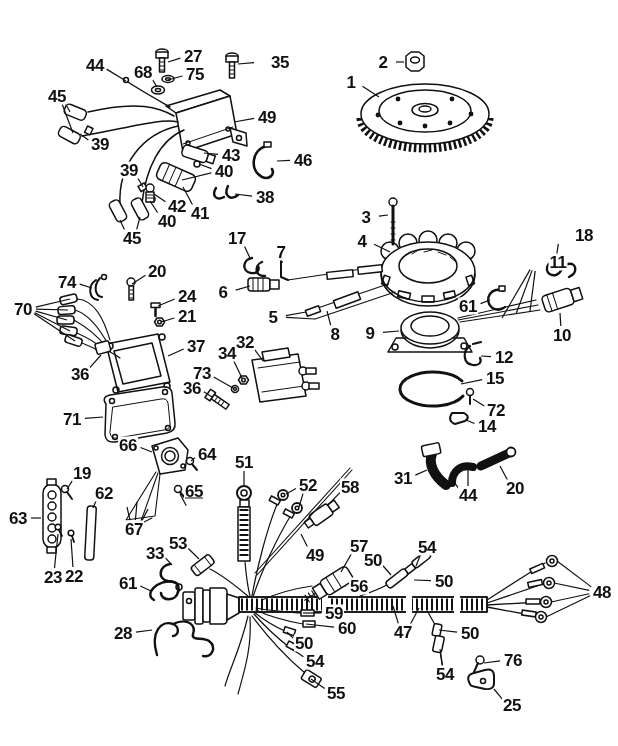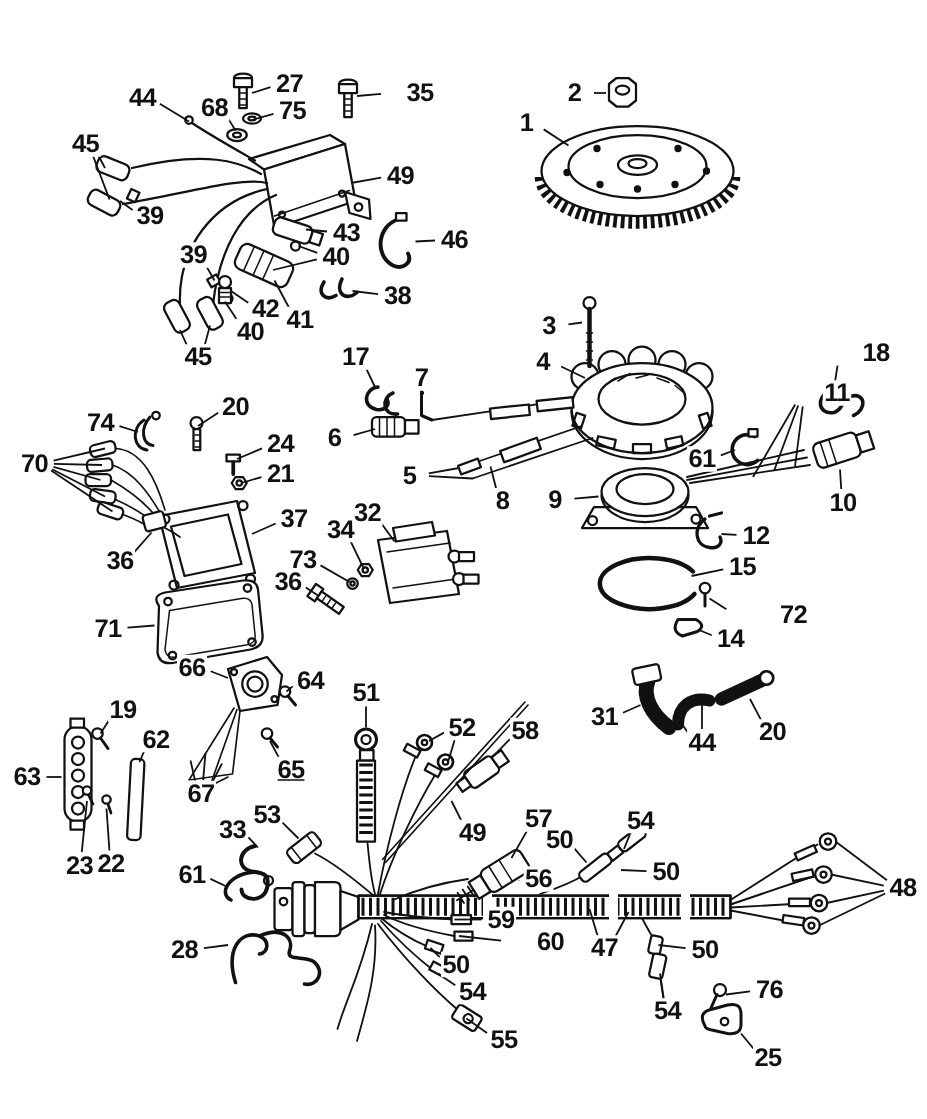--- a/index.html
+++ b/index.html
@@ -599,60 +599,60 @@
       <div class="callout" style="left: 281px; top: 252px;">7</div>
       <div class="callout" style="left: 223px; top: 292px;">6</div>
       <div class="callout" style="left: 273px; top: 317px;">5</div>
       <div class="callout" style="left: 335px; top: 334px;">8</div>
       <div class="callout" style="left: 370px; top: 333px;">9</div>
       <div class="callout" style="left: 558px; top: 262px;">11</div>
       <div class="callout" style="left: 468px; top: 306px;">61</div>
       <div class="callout" style="left: 562px; top: 335px;">10</div>
       <div class="callout" style="left: 504px; top: 357px;">12</div>
       <div class="callout" style="left: 495px; top: 378px;">15</div>
-      <div class="callout" style="left: 496px; top: 410px; margin-left: 33px;">72</div>
+      <div class="callout" style="left: 496px; top: 410px;">72</div>
       <div class="callout" style="left: 487px; top: 426px;">14</div>
       <div class="callout" style="left: 67px; top: 282px;">74</div>
       <div class="callout" style="left: 157px; top: 271px;">20</div>
       <div class="callout" style="left: 187px; top: 296px;">24</div>
       <div class="callout" style="left: 187px; top: 316px;">21</div>
       <div class="callout" style="left: 23px; top: 309px;">70</div>
       <div class="callout" style="left: 196px; top: 346px;">37</div>
       <div class="callout" style="left: 80px; top: 374px;">36</div>
       <div class="callout" style="left: 72px; top: 419px;">71</div>
       <div class="callout" style="left: 202px; top: 373px;">73</div>
       <div class="callout" style="left: 227px; top: 353px;">34</div>
       <div class="callout" style="left: 192px; top: 388px;">36</div>
       <div class="callout" style="left: 245px; top: 342px;">32</div>
       <div class="callout" style="left: 128px; top: 445px;">66</div>
       <div class="callout" style="left: 207px; top: 454px;">64</div>
       <div class="callout" style="left: 82px; top: 473px;">19</div>
       <div class="callout" style="left: 104px; top: 493px;">62</div>
       <div class="callout" style="left: 18px; top: 518px;">63</div>
-      <div class="callout" style="left: 194px; top: 513px; text-decoration: underline;">65</div>
+      <div class="callout" style="left: 194px; top: 491px; text-decoration: underline;">65</div>
       <div class="callout" style="left: 134px; top: 529px;">67</div>
       <div class="callout" style="left: 178px; top: 543px;">53</div>
       <div class="callout" style="left: 155px; top: 553px;">33</div>
       <div class="callout" style="left: 128px; top: 583px;">61</div>
       <div class="callout" style="left: 53px; top: 577px;">23</div>
       <div class="callout" style="left: 74px; top: 576px;">22</div>
       <div class="callout" style="left: 123px; top: 633px;">28</div>
       <div class="callout" style="left: 244px; top: 462px;">51</div>
       <div class="callout" style="left: 308px; top: 485px;">52</div>
       <div class="callout" style="left: 350px; top: 487px;">58</div>
       <div class="callout" style="left: 403px; top: 478px;">31</div>
       <div class="callout" style="left: 468px; top: 495px;">44</div>
       <div class="callout" style="left: 515px; top: 488px;">20</div>
       <div class="callout" style="left: 315px; top: 555px;">49</div>
       <div class="callout" style="left: 359px; top: 546px;">57</div>
       <div class="callout" style="left: 373px; top: 560px;">50</div>
       <div class="callout" style="left: 427px; top: 547px;">54</div>
       <div class="callout" style="left: 359px; top: 586px;">56</div>
       <div class="callout" style="left: 334px; top: 613px;">59</div>
-      <div class="callout" style="left: 347px; top: 628px; margin-left: 20px;">60</div>
+      <div class="callout" style="left: 347px; top: 628px;">60</div>
       <div class="callout" style="left: 444px; top: 581px;">50</div>
       <div class="callout" style="left: 304px; top: 643px;">50</div>
       <div class="callout" style="left: 315px; top: 661px;">54</div>
       <div class="callout" style="left: 336px; top: 693px;">55</div>
       <div class="callout" style="left: 403px; top: 632px;">47</div>
       <div class="callout" style="left: 470px; top: 633px;">50</div>
       <div class="callout" style="left: 445px; top: 674px;">54</div>
       <div class="callout" style="left: 602px; top: 592px;">48</div>
       <div class="callout" style="left: 513px; top: 660px;">76</div>
       <div class="callout" style="left: 512px; top: 705px;">25</div>

